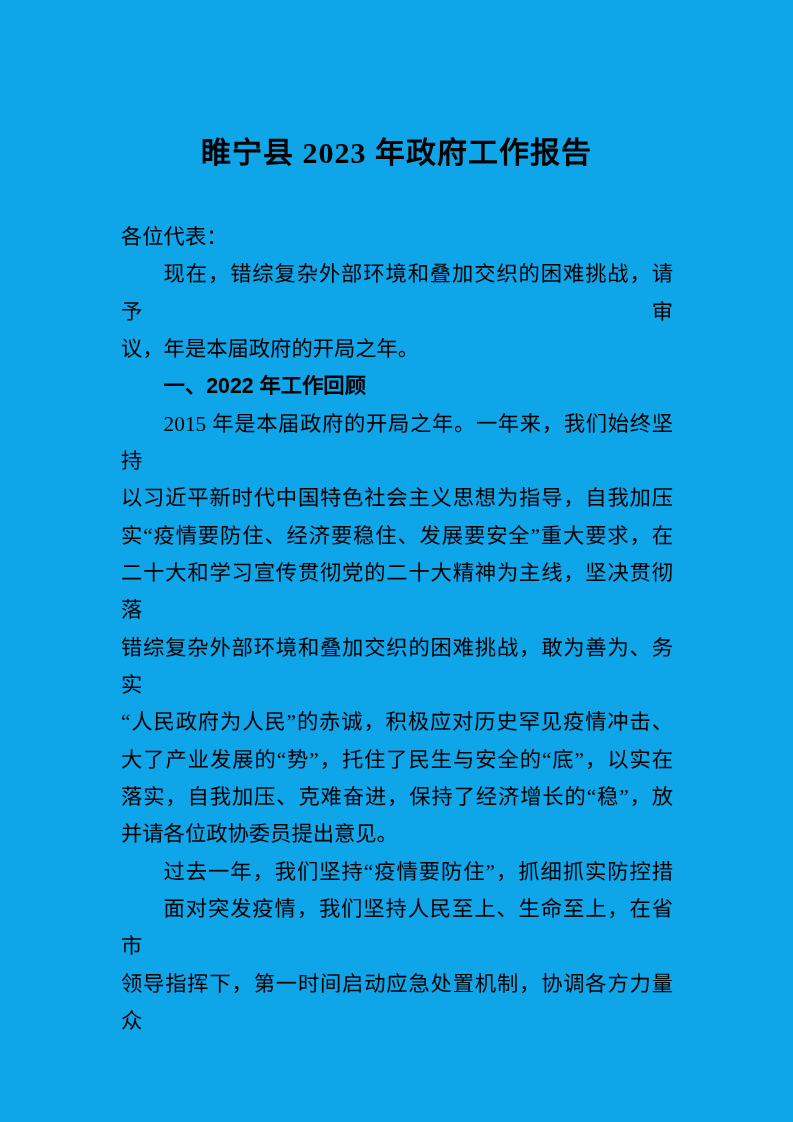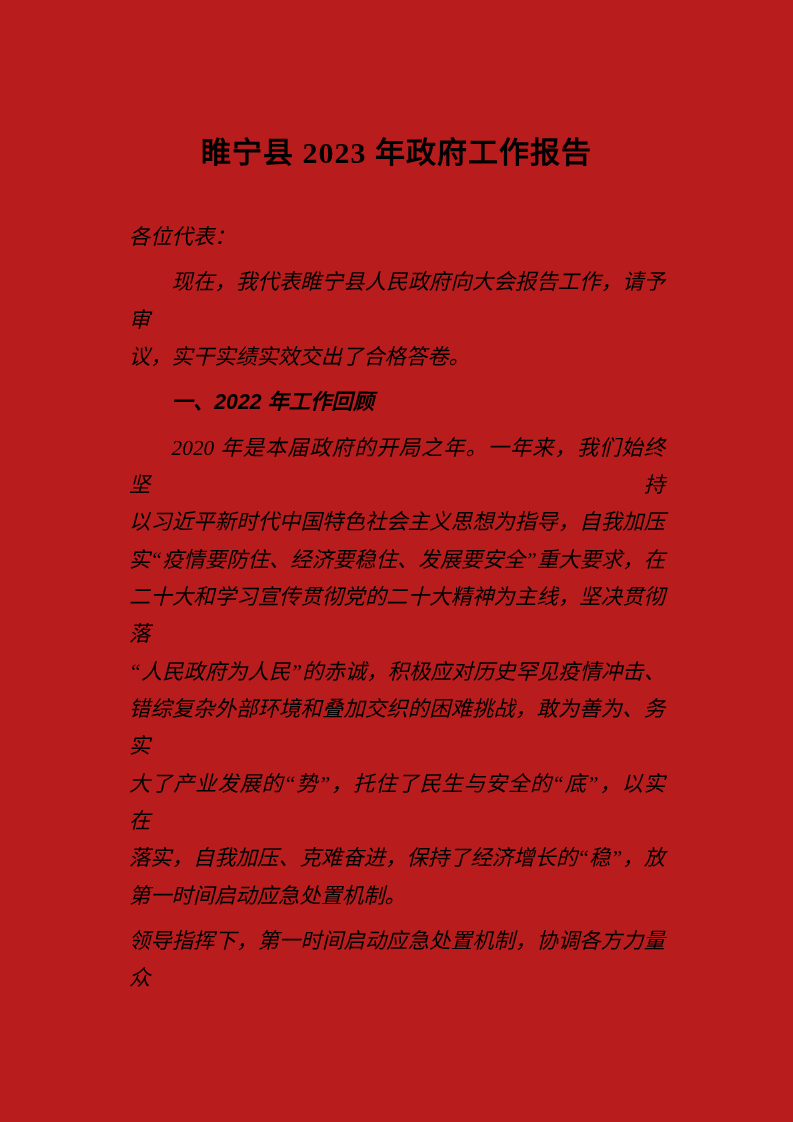--- a/index.html
+++ b/index.html
@@ -5,43 +5,42 @@
   html, body {
     margin: 0;
     padding: 0;
     background: #ffffff;
   }
   .page {
     position: relative;
     width: 793px;
     height: 1122px;
     margin: 0 auto;
-    background: #b91c1c;
+    background: #0ea5e9;
     color: #000000;
     overflow: hidden;
     font-family: "Liberation Serif", "DejaVu Serif", serif;
   }
   .title {
     margin: 0;
     padding-top: 131px;
     font-size: 30px;
     line-height: 44px;
     font-weight: 700;
     text-align: center;
     letter-spacing: 1px;
     font-family: "Liberation Serif", "DejaVu Serif", serif;
   }
   .content {
     margin: 44px 120px 0 121px;
     width: 552px;
     font-size: 21.3px;
   }
   .block {
-    margin: 8px;
-    font-style: italic;
+    margin: 0;
   }
   .line {
     line-height: 37.33px;
     text-align: justify;
     text-align-last: left;
   }
   .line.fill {
     text-align-last: justify;
   }
   .line.indent {
@@ -57,36 +56,38 @@
 </head>
 <body>
 
 <div class="page">
   <h1 class="title">睢宁县 2023 年政府工作报告</h1>
   <div class="content" id="doc-body">
       <div class="block salutation">
         <div class="line">各位代表：</div>
       </div>
       <div class="block para">
-        <div class="line indent fill">现在，我代表睢宁县人民政府向大会报告工作，请予审</div>
-        <div class="line">议，实干实绩实效交出了合格答卷。</div>
+        <div class="line indent fill">现在，错综复杂外部环境和叠加交织的困难挑战，请予审</div>
+        <div class="line">议，年是本届政府的开局之年。</div>
       </div>
       <div class="block heading">
         <div class="line indent">一、2022 年工作回顾</div>
       </div>
       <div class="block para">
-        <div class="line indent fill">2020 年是本届政府的开局之年。一年来，我们始终坚持</div>
+        <div class="line indent fill">2015 年是本届政府的开局之年。一年来，我们始终坚持</div>
         <div class="line fill">以习近平新时代中国特色社会主义思想为指导，自我加压</div>
         <div class="line fill">实“疫情要防住、经济要稳住、发展要安全”重大要求，在</div>
         <div class="line fill">二十大和学习宣传贯彻党的二十大精神为主线，坚决贯彻落</div>
+        <div class="line fill">错综复杂外部环境和叠加交织的困难挑战，敢为善为、务实</div>
         <div class="line fill">“人民政府为人民”的赤诚，积极应对历史罕见疫情冲击、</div>
-        <div class="line fill">错综复杂外部环境和叠加交织的困难挑战，敢为善为、务实</div>
         <div class="line fill">大了产业发展的“势”，托住了民生与安全的“底”，以实在</div>
         <div class="line fill">落实，自我加压、克难奋进，保持了经济增长的“稳”，放</div>
-        <div class="line">第一时间启动应急处置机制。</div>
+        <div class="line">并请各位政协委员提出意见。</div>
       </div>
       <div class="block para">
+        <div class="line indent fill">过去一年，我们坚持“疫情要防住”，抓细抓实防控措</div>
       </div>
       <div class="block para">
+        <div class="line indent fill">面对突发疫情，我们坚持人民至上、生命至上，在省市</div>
         <div class="line fill">领导指挥下，第一时间启动应急处置机制，协调各方力量众</div>
       </div>
     </div>
 </div>
 
 </body></html>

